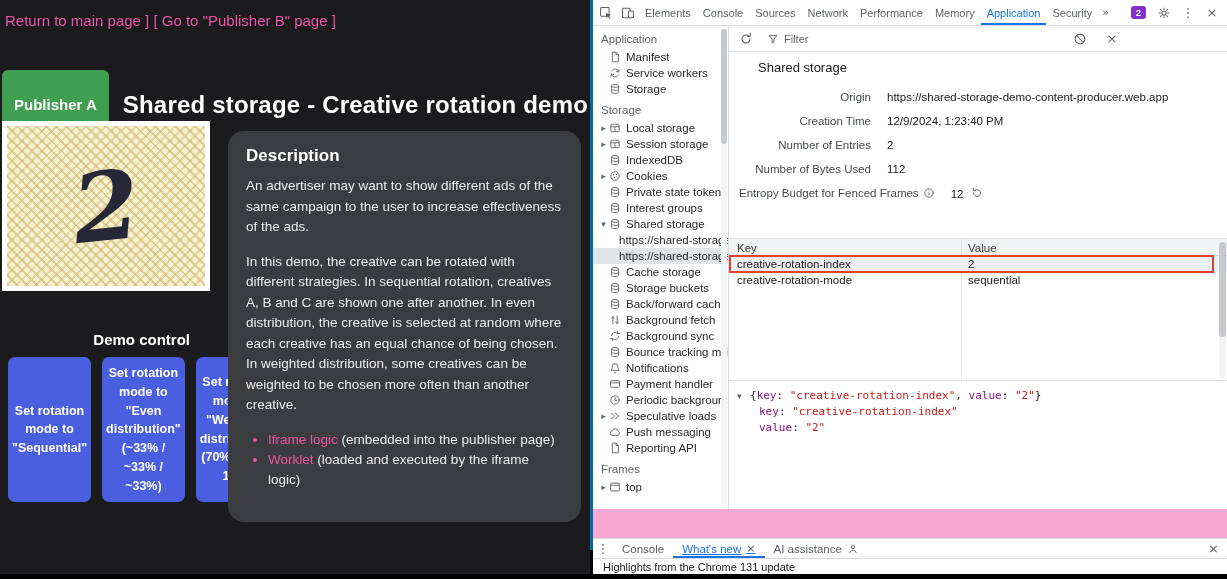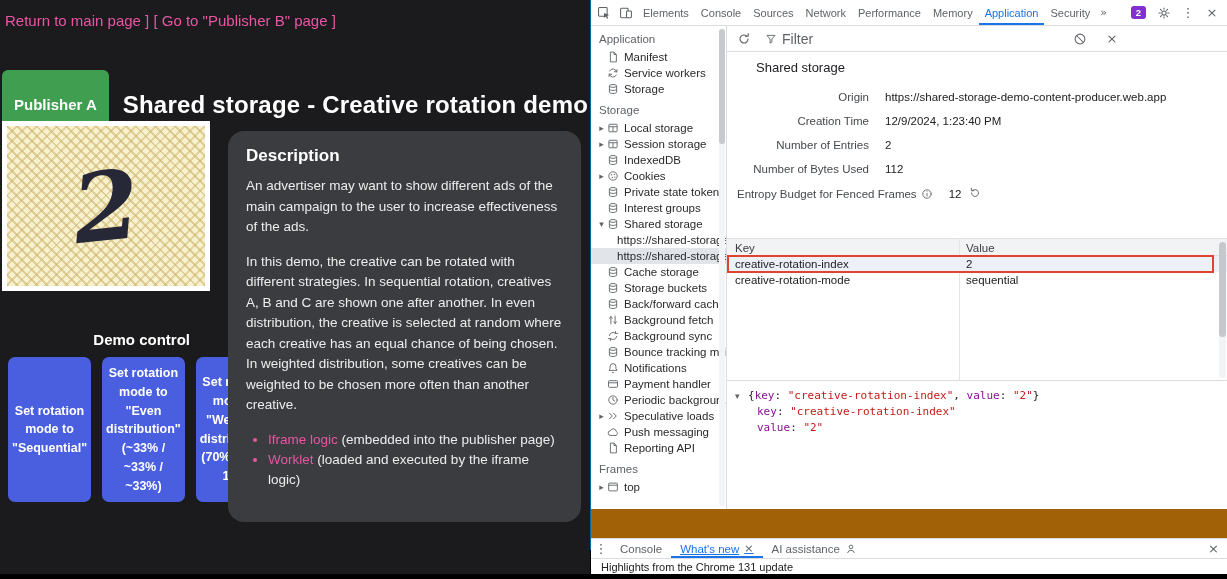--- a/index.html
+++ b/index.html
@@ -28,21 +28,21 @@
   .desc-panel { position:absolute; left:228px; top:131px; width:353px; min-height:391px; background:#3a3c3f; border-radius:16px; padding:15px 18px 14px; }
   .desc-panel h2 { font-size:17px; font-weight:700; margin:0 0 10px; color:#fff; }
   .desc-panel h2.code-h { margin-top:6px; }
   .desc-panel p { font-size:13.5px; line-height:1.52; color:#ededee; margin:0 0 14px; }
   .code-list { margin:2px 0 0 22px; }
   .code-item { font-size:13.5px; line-height:1.5; color:var(--link-pink,#ea55a5); }
   .code-link { color:var(--link-pink,#ea55a5); cursor:pointer; }
   .code-rest { color:#ededee; }
 
   
-  .devtools { position:absolute; left:590px; top:0; width:637px; height:550px; background:#a16207; color:#202124; font-size:12px; border-left:1px solid #0369a1; }
+  .devtools { position:absolute; left:590px; top:0; width:637px; height:550px; background:#f9a8d4; color:#202124; font-size:12px; border-left:3px solid #0369a1; }
   .glyph { font-family:"DejaVu Sans", sans-serif; }
 
   .dt-tabbar { position:absolute; left:0; top:0; right:0; height:26px; background:#fff; border-bottom:1px solid #dadce0; display:flex; align-items:stretch; padding-left:2px; }
   .dt-iconbtn { width:22px; display:flex; align-items:center; justify-content:center; color:#5f6368; cursor:pointer; flex:none; }
   .dt-iconbtn svg { width:14px; height:14px; }
   .dt-tab { padding:0 6px; display:flex; align-items:center; color:#5f6368; font-size:11px; cursor:pointer; white-space:nowrap; }
   .dt-tab.active { color:var(--accent-blue,#1a73e8); box-shadow:inset 0 -2px 0 var(--accent-blue,#1a73e8); }
   .dt-chevron { padding:0 4px; }
   .dt-right { margin-left:auto; display:flex; align-items:center; padding-right:4px; gap:2px; }
   .issues-badge { min-width:15px; height:13px; background:var(--issues-purple,#8430ce); color:#fff; font-size:9.5px; font-weight:700; border-radius:3px;
@@ -57,27 +57,27 @@
   .tree-icon { width:12px; height:12px; flex:none; margin-right:5px; color:#5f6368; }
   .tree-icon svg { width:12px; height:12px; display:block; }
   .tree-item.child { padding-left:26px; }
   .tree-item.selected { background:#e1e5ea; }
   .sb-scroll { position:absolute; top:3px; right:1px; width:6px; bottom:3px; background:#f3f4f5; border-radius:3px; }
   .sb-thumb { width:6px; height:115px; background:#c6c9cd; border-radius:3px; }
 
   .panel-toolbar { position:absolute; left:136px; top:26px; right:0; height:26px; background:#fff; border-bottom:1px solid #dadce0; display:flex; align-items:center; padding-left:6px; }
   .filter-wrap { display:flex; align-items:center; gap:5px; margin-left:10px; color:#5f6368; cursor:pointer; }
   .filter-wrap svg { width:12px; height:12px; }
-  .filter-label { font-size:14px; }
+  .filter-label { font-size:11px; }
   .toolbar-right { margin-left:auto; margin-right:104px; display:flex; align-items:center; gap:10px; }
 
   .main { position:absolute; left:136px; top:52px; right:0; bottom:41px; background:#fff; overflow:hidden; }
   .panel-title { margin:8px 0 0 29px; font-size:13px; color:#202124; }
   .meta { margin:16px 0 0 10px; }
-  .meta-row { display:flex; align-items:center; margin-bottom:12px; font-size:11.5px; }
+  .meta-row { display:flex; align-items:flex-start; margin-bottom:12px; font-size:11.5px; }
   .meta-label { min-width:132px; text-align:right; color:#45494d; display:inline-flex; justify-content:flex-end; align-items:center; gap:4px; }
   .info-ic { display:none; width:12px; height:12px; color:#5f6368; cursor:pointer; }
   .info-ic.show { display:inline-block; }
   .info-ic svg, .reset-ic svg { width:12px; height:12px; display:block; }
   .meta-value { margin-left:16px; color:#202124; display:inline-flex; align-items:center; gap:8px; }
   .reset-ic { display:none; width:13px; height:13px; color:#5f6368; cursor:pointer; }
   .reset-ic.show { display:inline-block; }
 
   .kv-grid { position:absolute; left:0; right:0; top:186px; height:142px; }
   .kv-grid::before { content:""; position:absolute; left:232px; top:0; bottom:0; width:1px; background:#e3e5e8; }
@@ -271,21 +271,21 @@
 (~33% / ~33% / ~33%)</button>
 
         <button class="demo-btn">Set rotation mode to
 "Weighted distribution"
 (70% / 20% / 10%)</button>
 
     </div>
 
     <div class="desc-panel">
       <h2>Description</h2>
-      <p>An advertiser may want to show different ads of the main campaign to the user to increase effectiveness of the ads.</p>
+      <p>An advertiser may want to show different ads of the same campaign to the user to increase effectiveness of the ads.</p>
       <p>In this demo, the creative can be rotated with different strategies. In sequential rotation, creatives A, B and C are shown one after another. In even distribution, the creative is selected at random where each creative has an equal chance of being chosen. In weighted distribution, some creatives can be weighted to be chosen more often than another creative.</p>
       <ul class="code-list">
 
           <li class="code-item"><span class="code-link">Iframe logic</span><span class="code-rest"> (embedded into the publisher page)</span></li>
 
           <li class="code-item"><span class="code-link">Worklet</span><span class="code-rest"> (loaded and executed by the iframe logic)</span></li>
 
       </ul>
     </div>
   </div>

